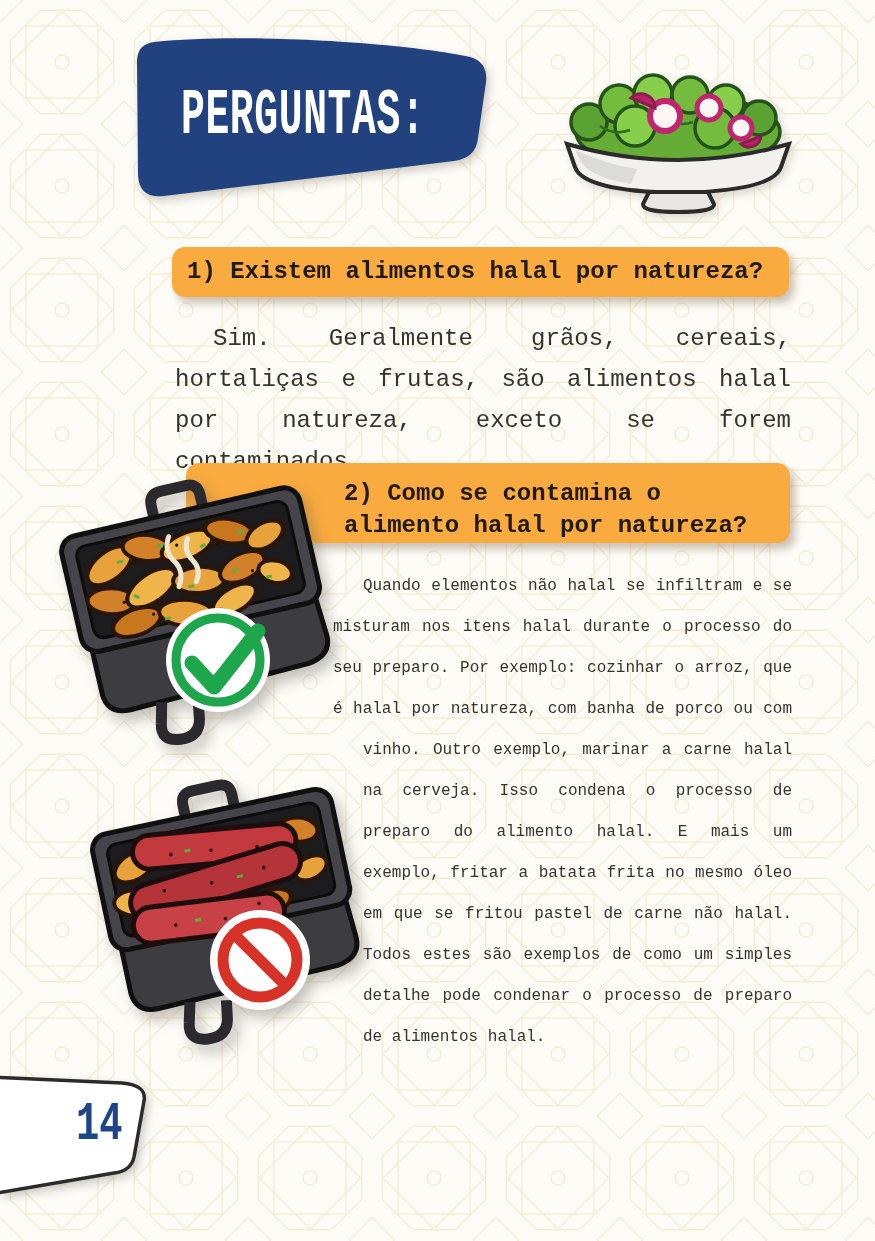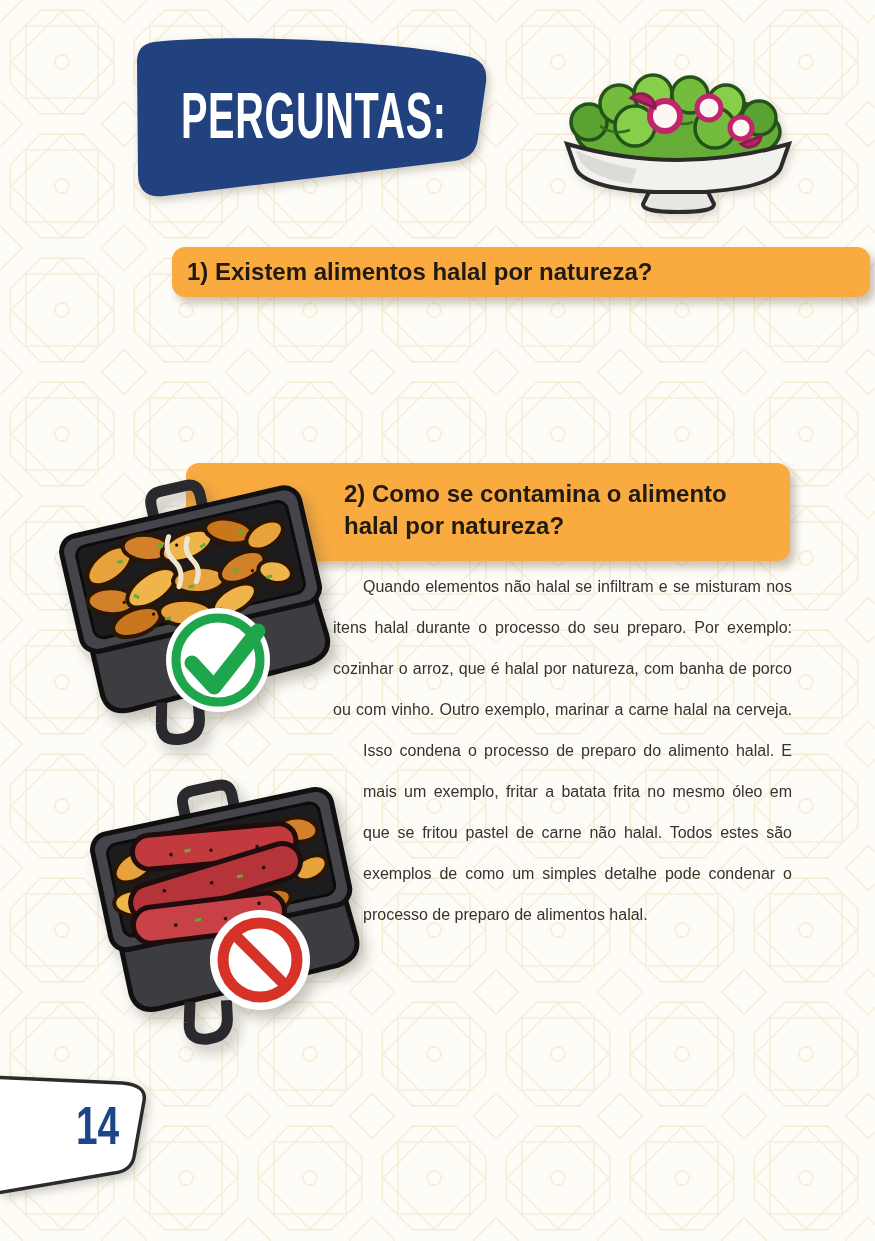--- a/index.html
+++ b/index.html
@@ -14,21 +14,21 @@
     --banner-text:#201a12;
   }
   *{margin:0;padding:0;box-sizing:border-box;}
   html,body{width:875px;height:1241px;}
   body{
     position:relative;
     background:var(--background);
     font-family:"Liberation Sans", sans-serif;
     overflow:hidden;
   }
-  .page{position:absolute;inset:0;}
+  .page{position:absolute;inset:0;font-family:Liberation Mono, monospace;}
   .bg-pattern{position:absolute;left:0;top:0;width:875px;height:1241px;}
 
   
   .badge-svg{position:absolute;left:110px;top:28px;width:395px;height:180px;
     filter:drop-shadow(3px 4px 5px rgba(120,110,90,.35));}
   .badge-fill{fill:var(--badge-blue);}
   .badge-text{
     position:absolute;left:181px;top:90px;
     color:#ffffff;font-weight:bold;font-size:64px;line-height:52px;
     transform:scaleX(.62);transform-origin:0 0;
@@ -37,23 +37,23 @@
   .salad-svg{position:absolute;left:545px;top:66px;width:268px;height:152px;
     filter:drop-shadow(3px 4px 4px rgba(120,110,90,.25));}
 
   
   .q-banner{
     position:absolute;background:var(--banner-orange);
     border-radius:13px;color:var(--banner-text);
     font-weight:bold;font-size:24px;
     box-shadow:5px 6px 9px rgba(140,120,90,.45);
   }
-  .q1-banner{left:172px;top:247px;width:698px;height:50px;
+  .q1-banner{left:172px;top:247px;width:617px;height:50px;
     line-height:50px;padding-left:15px;}
-  .q2-banner{left:186px;top:463px;width:604px;height:98px;
+  .q2-banner{left:186px;top:463px;width:604px;height:80px;
     line-height:32px;padding:15px 10px 0 158px;}
   .q2-banner .q-label{display:block;max-width:425px;}
 
   
   .answer1{
     position:absolute;left:175px;top:318px;width:616px;
     font-size:24px;line-height:41px;color:var(--body-text);
     text-align:justify;text-indent:38px;
   }
   .answer2{
@@ -133,20 +133,21 @@
       <path d="M22,78 Q133,110 244,78 L236,101 Q228,125 133,127 Q38,125 30,101 Z" fill="#f2f1ee" stroke="#2b2b2b" stroke-width="4"></path>
       <path d="M30,84 Q60,98 92,103 L86,118 Q48,112 36,96 Z" fill="#dbdbd8" stroke="none"></path>
       <path d="M104,126 L163,126 L169,138 Q170,146 133,146 Q97,146 98,138 Z" fill="#e8e7e4" stroke="#2b2b2b" stroke-width="4"></path>
     </g>
   </svg>
 
   <div class="q-banner q1-banner">
     <span class="q-label">1) Existem alimentos halal por natureza?</span>
   </div>
 
+  <p class="answer1">Sim. Geralmente grãos, cereais, hortaliças e frutas, são alimentos halal por natureza, exceto se forem contaminados.</p>
 
   <div class="q-banner q2-banner">
     <span class="q-label">2) Como se contamina o alimento halal por natureza?</span>
   </div>
 
   <svg class="pan1-svg" viewBox="0 0 312 300">
     <g transform="rotate(-13 155 150)">
       <path d="M132,60 L132,46 Q132,34 144,34 L170,34 Q182,34 182,46 L182,60" fill="none" stroke="#2a2a2e" stroke-width="11"></path>
       <path d="M42,150 L270,150 L274,212 Q274,232 250,235 L66,240 Q44,240 42,220 Z" fill="#3c3c41" stroke="#101010" stroke-width="5"></path>
       <rect x="34" y="58" width="244" height="118" rx="16" fill="#44444a" stroke="#101010" stroke-width="5"></rect>

